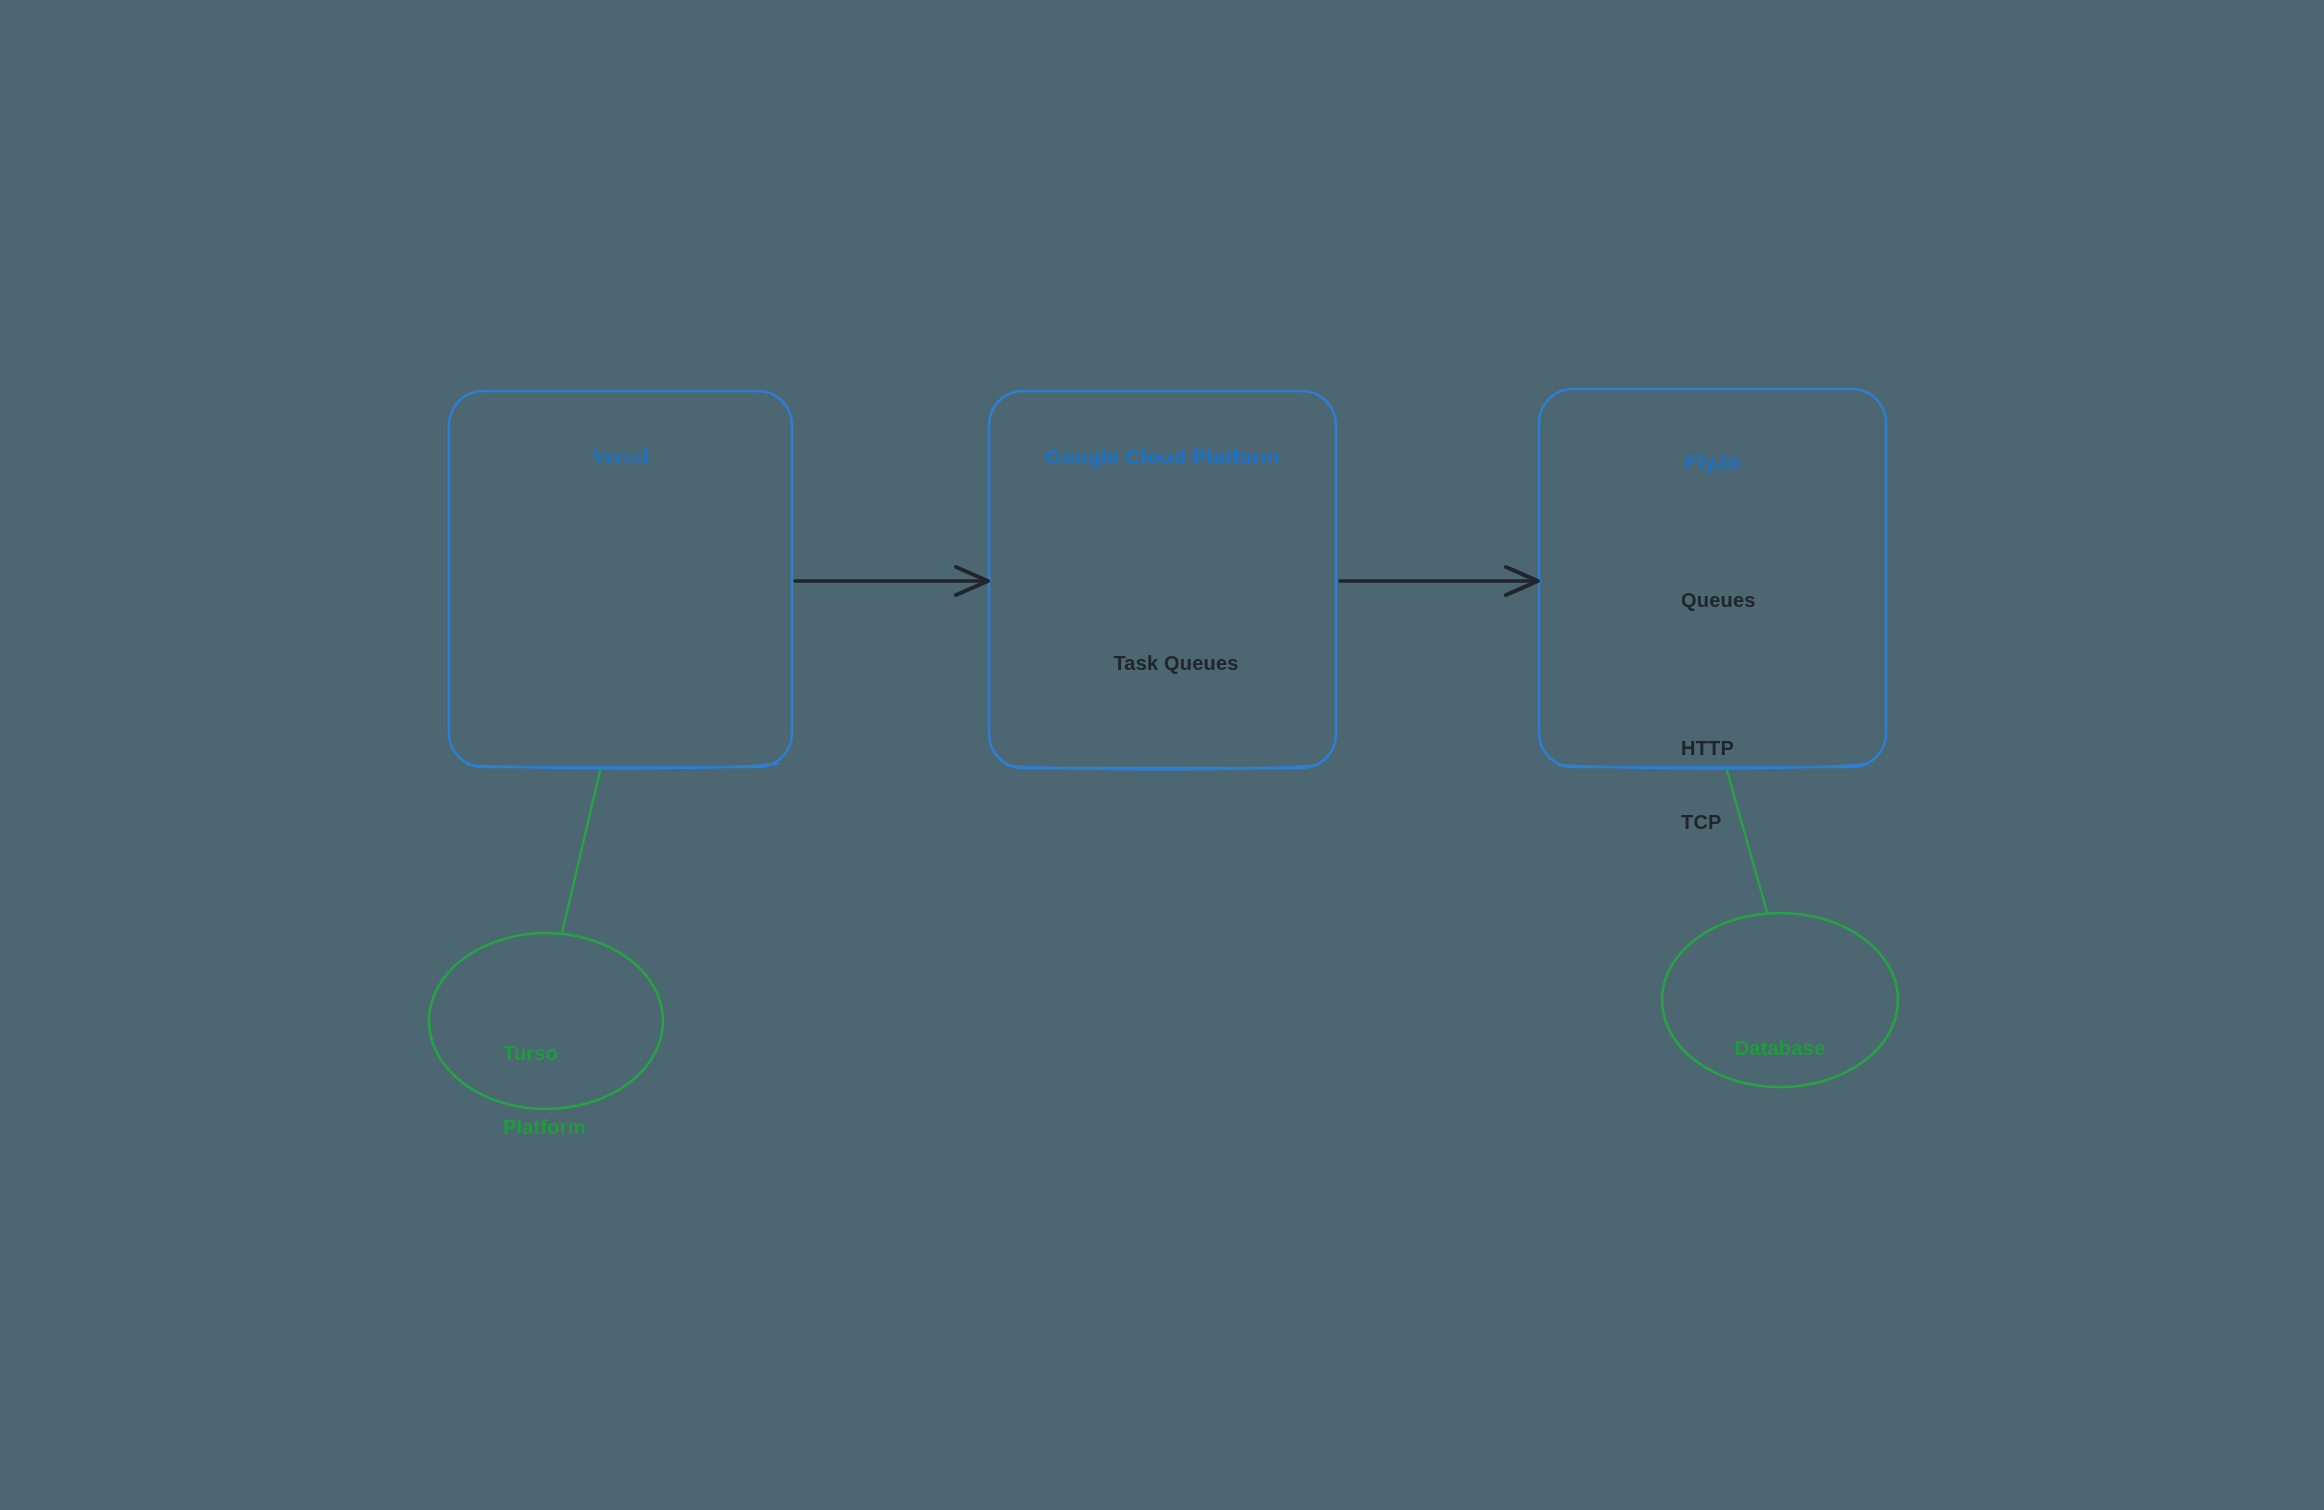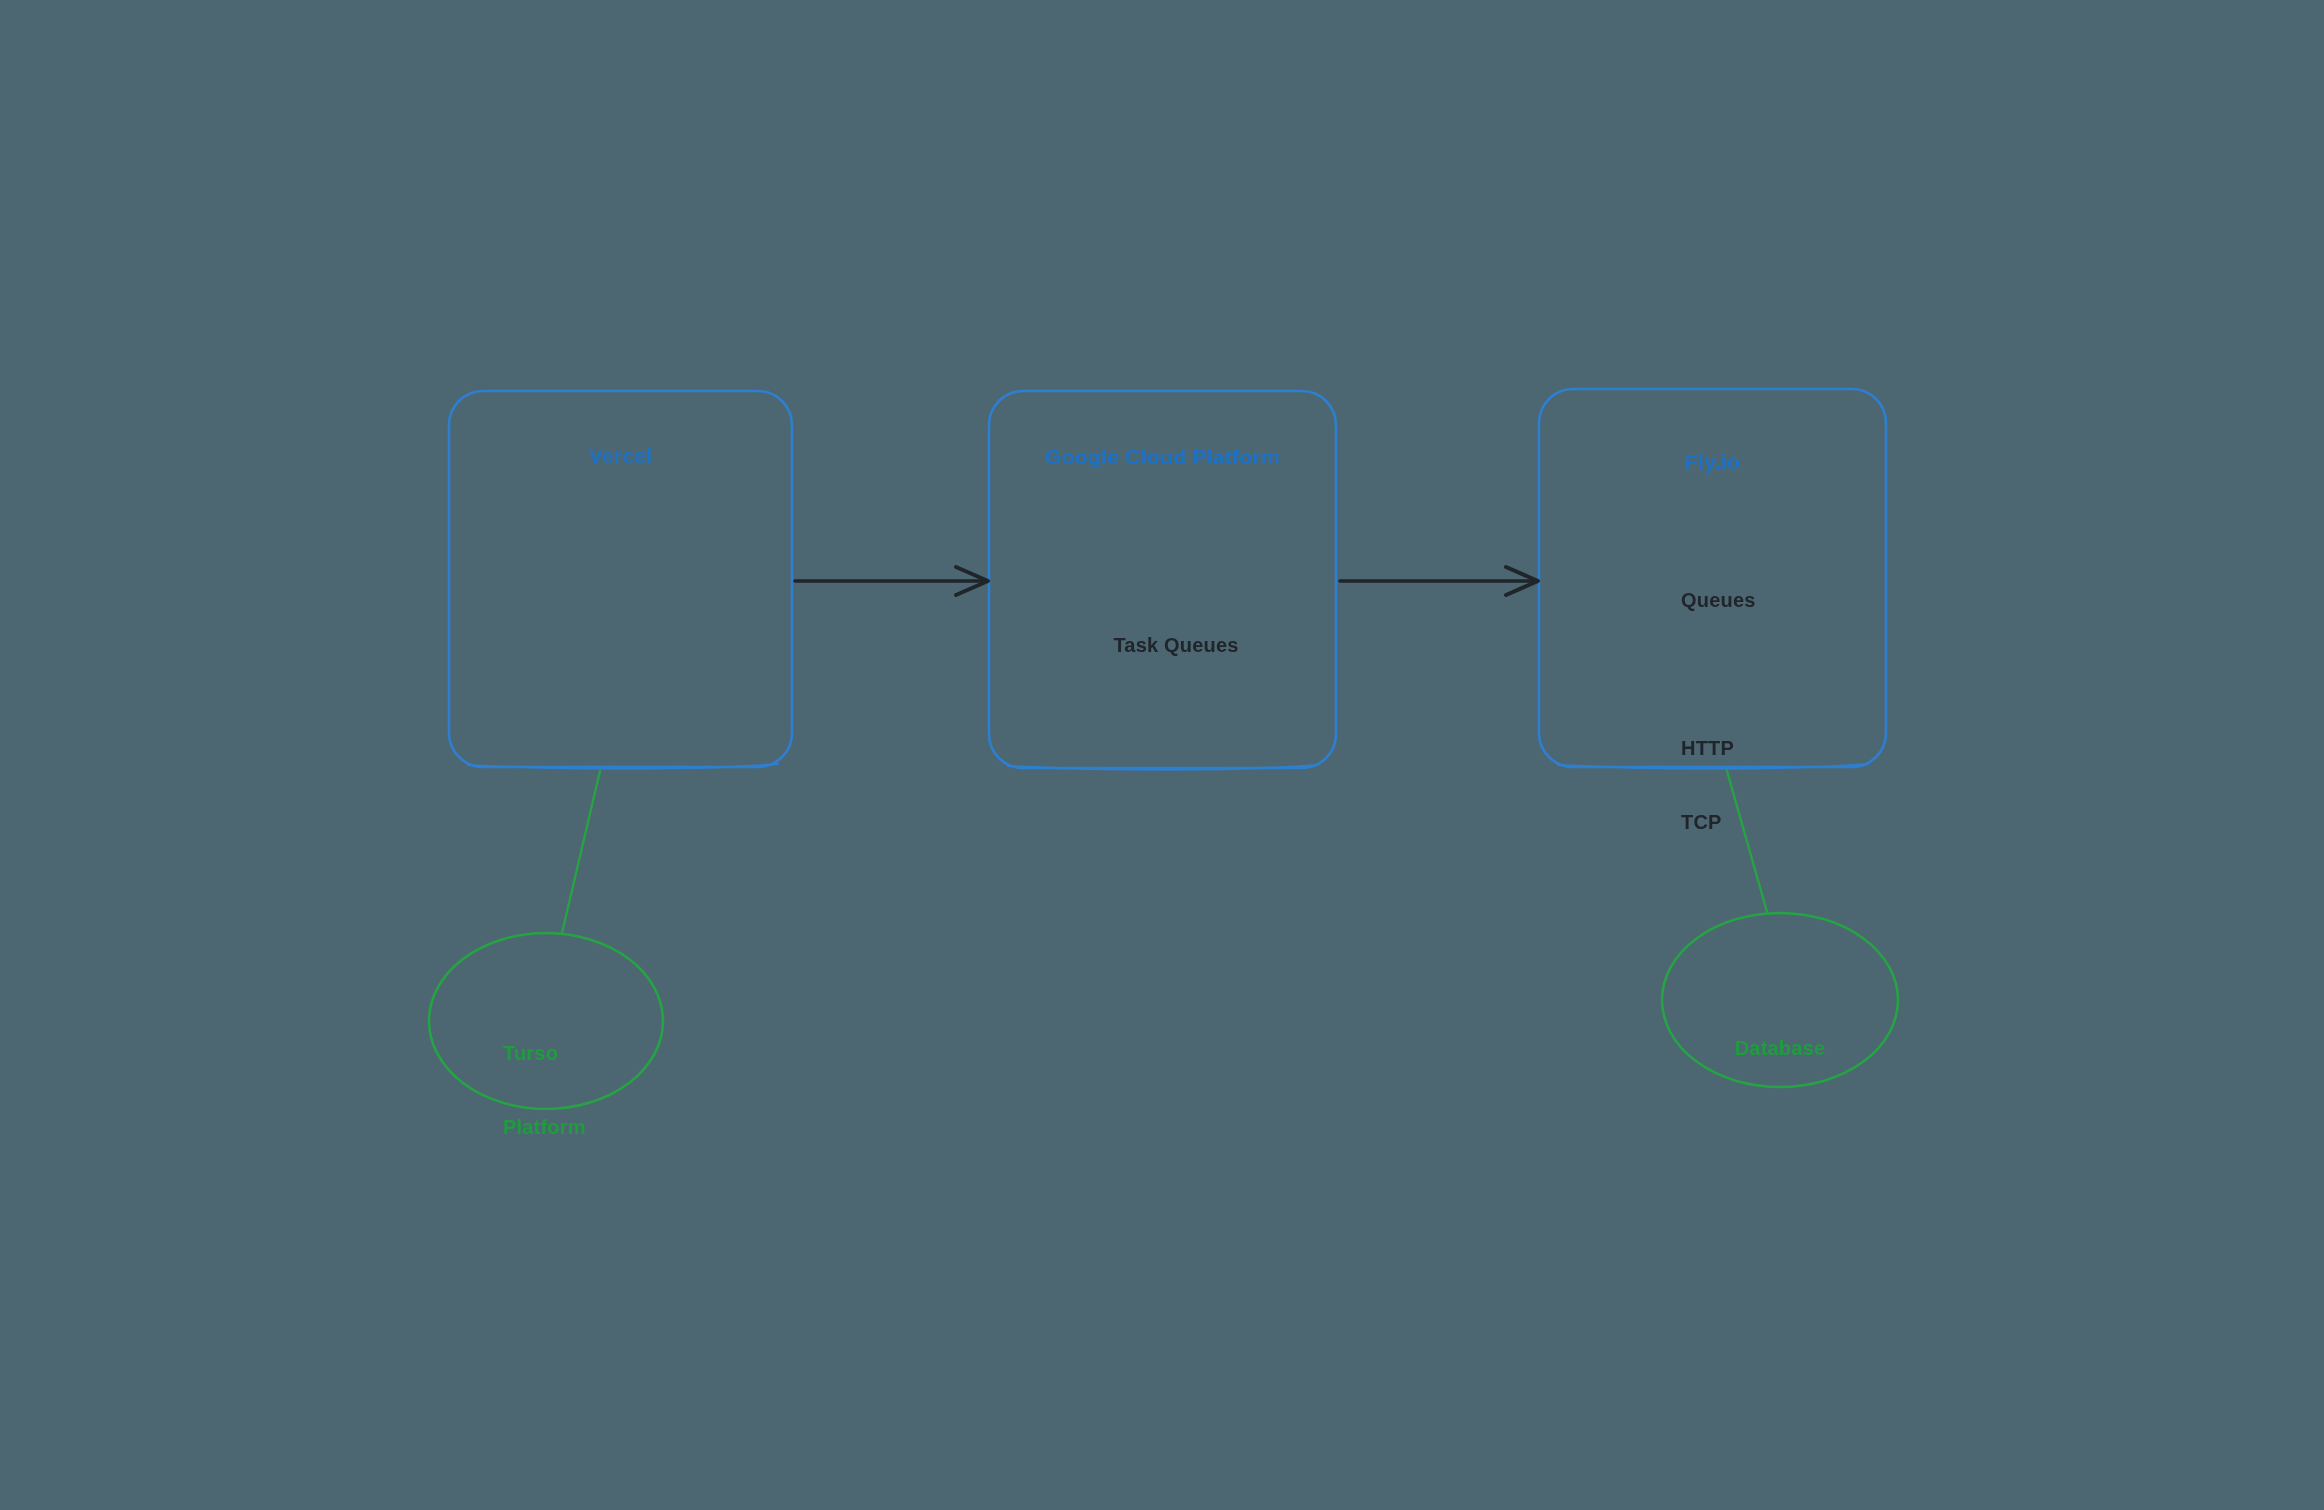--- a/index.html
+++ b/index.html
@@ -50,24 +50,24 @@
         <line x1="795" y1="581" x2="984" y2="581" stroke-width="3.6"></line>
         <polyline points="956,567 988,581 956,595" stroke-width="4"></polyline>
       </g>
       <g>
         <line x1="1340" y1="581" x2="1534" y2="581" stroke-width="3.6"></line>
         <polyline points="1506,567 1538,581 1506,595" stroke-width="4"></polyline>
       </g>
     </g>
   </svg>
 
-  <div class="t title" style="left:449px;top:444px;width:343px;">Vercel</div>
+  <div class="t title" style="left:449px;top:444px;width:343px;font-family:Liberation Serif, serif;">Vercel</div>
 
   <div class="t title" style="left:989px;top:445px;width:347px;">Google Cloud Platform</div>
-  <div class="t body" style="left:989px;top:586px;width:374px;text-align:center;">
+  <div class="t body" style="left:989px;top:604px;width:374px;text-align:center;">
     <div class="tl26">Task Queues</div>
   </div>
 
   <div class="t title" style="left:1539px;top:450px;width:347px;">Fly.io</div>
   <div class="t body" style="left:1681px;top:540px;">
     <div class="tl28">Queues</div>
     <div class="tl28"></div>
     <div class="tl28">HTTP</div>
     <div class="tl28">TCP</div>
   </div>

